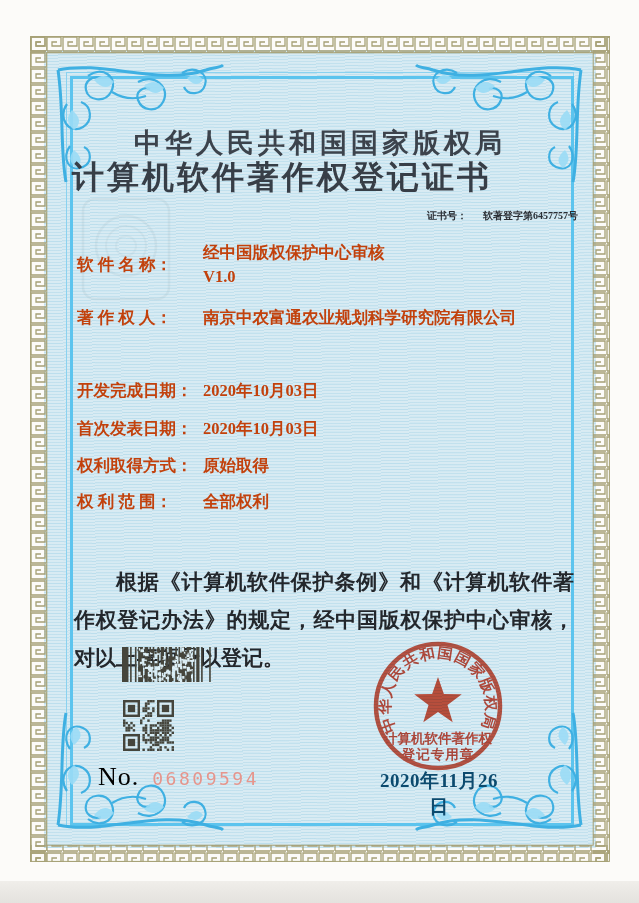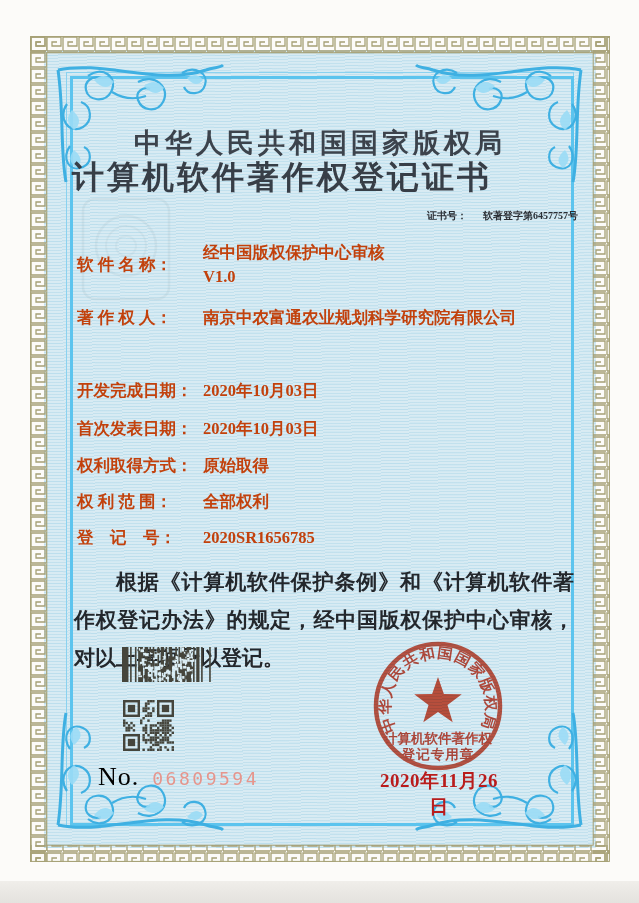--- a/index.html
+++ b/index.html
@@ -48,21 +48,21 @@
   .barcode{position:absolute;left:122px;top:647px;}
   .qrcode{position:absolute;left:123px;top:700px;}
 
   .serial{position:absolute;left:98px;top:762px;display:flex;align-items:baseline;}
   .serial .no-lbl{font-size:26px;color:#000000;letter-spacing:1px;}
   .serial .no-val{margin-left:13px;font-family:"DejaVu Sans Mono","Liberation Mono",monospace;
     font-size:18px;letter-spacing:2.5px;color:#e6958c;}
 
   .seal{position:absolute;left:368px;top:636px;mix-blend-mode:multiply;opacity:.92;}
   .issue-date{position:absolute;left:374px;top:768px;width:130px;text-align:center;
-    font-size:19px;font-weight:bold;color:#b91c1c;letter-spacing:.5px;}
+    font-size:19px;font-weight:bold;color:#0c4a6e;letter-spacing:.5px;}
 </style>
 </head>
 <body>
 
 <div id="page">
 
   <div class="cert-bg"></div>
 
   <svg class="meander" width="580" height="826">
     <defs>
@@ -196,24 +196,20 @@
     <span class="lbl">首次发表日期：</span>
     <span class="val">2020年10月03日</span>
   </div>
   <div class="row r6">
     <span class="lbl">权 利 范 围：</span>
     <span class="val">全部权利</span>
   </div>
   <div class="row r5">
     <span class="lbl">权利取得方式：</span>
     <span class="val">原始取得</span>
-  </div>
-  <div class="row r7">
-    <span class="lbl">登　记　号：</span>
-    <span class="val">2020SR1656785</span>
   </div>
 
   <p class="statement">根据《计算机软件保护条例》和《计算机软件著作权登记办法》的规定，经中国版权保护中心审核，对以上事项予以登记。</p>
 
   <svg id="barcode-svg" class="barcode" width="92" height="35">
       <rect x="0" y="0" width="6.456140350877193" height="35" fill="#45453c"></rect>
       <rect x="8.070175438596491" y="0" width="1.6140350877192982" height="35" fill="#45453c"></rect>
       <rect x="12.912280701754385" y="0" width="1.6140350877192982" height="35" fill="#45453c"></rect>
       <rect x="16.140350877192983" y="0" width="4.842105263157895" height="35" fill="#45453c"></rect>
       <rect x="22.596491228070175" y="0" width="3.2280701754385963" height="35" fill="#45453c"></rect>

